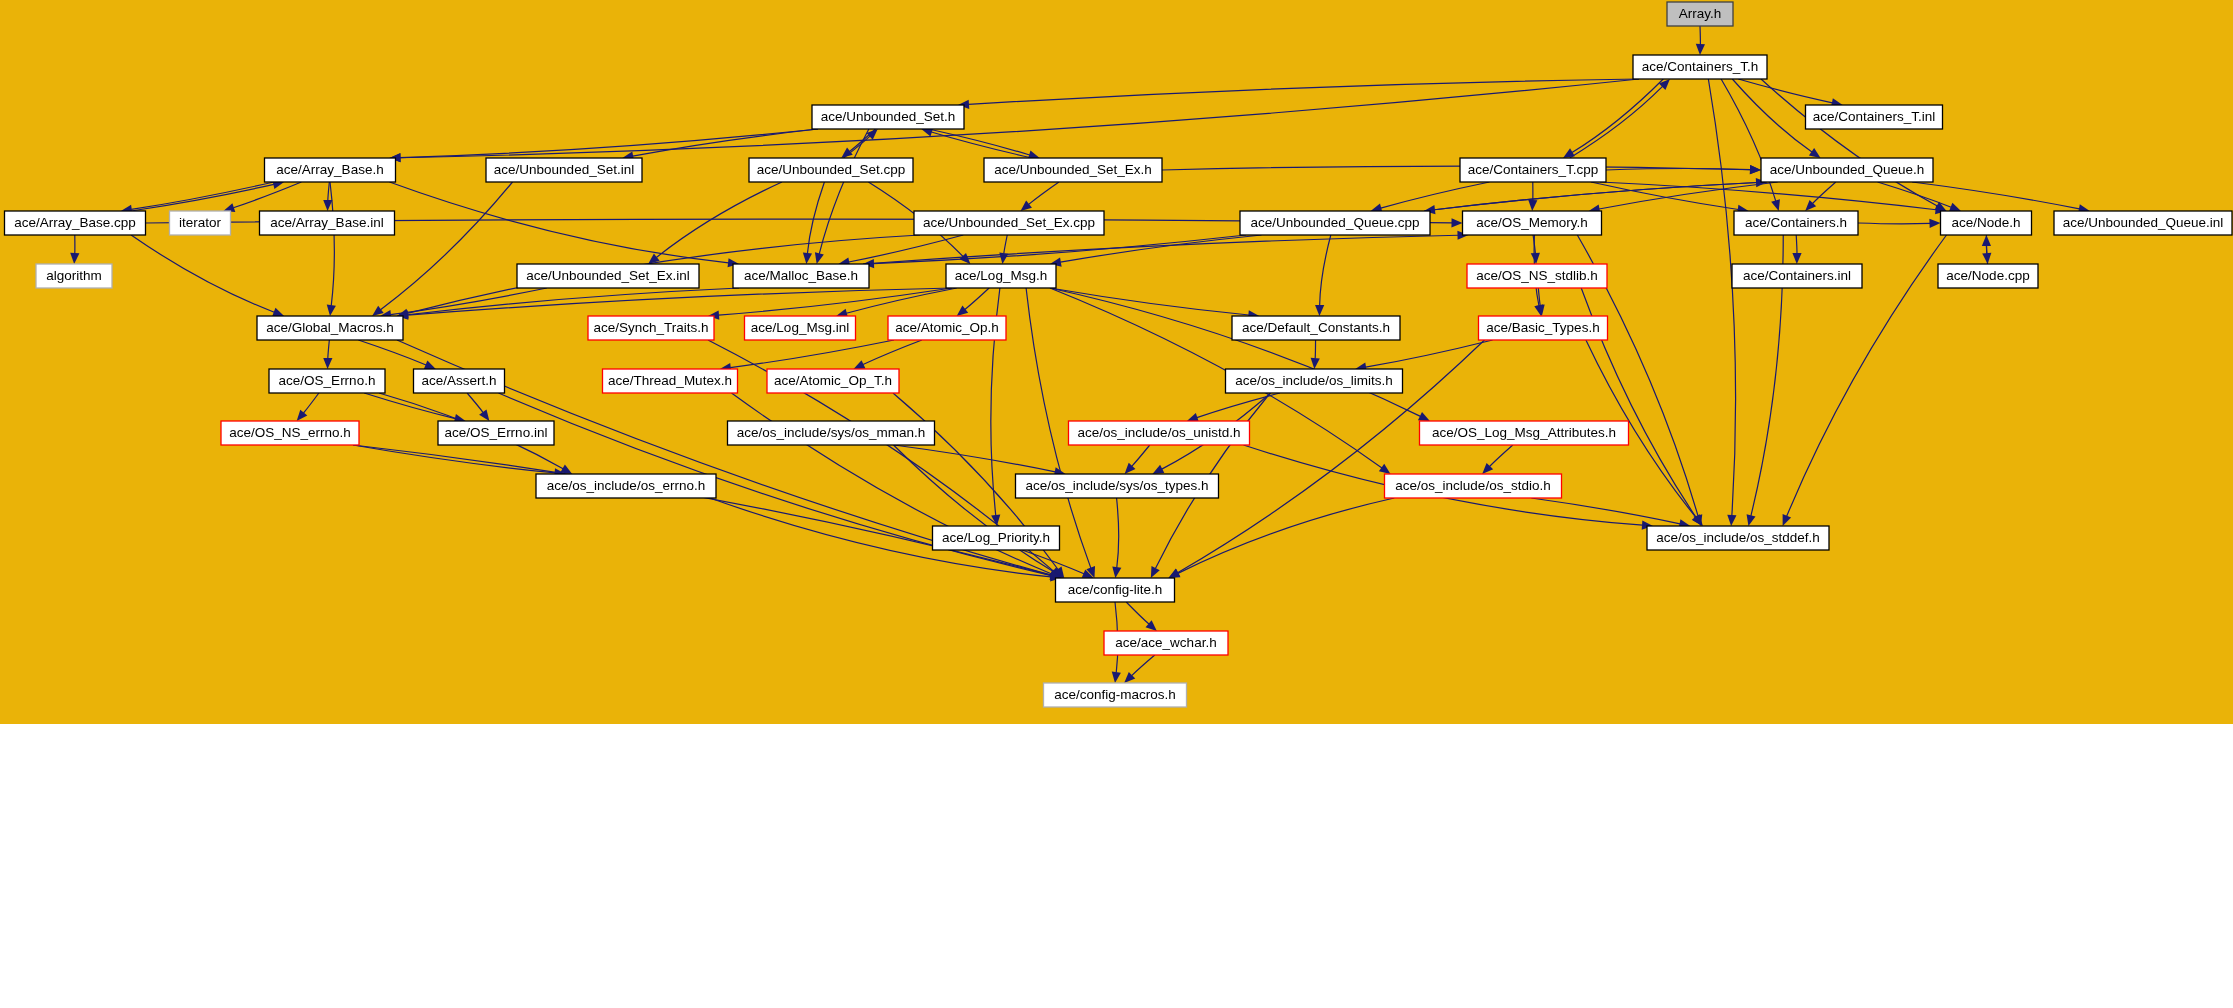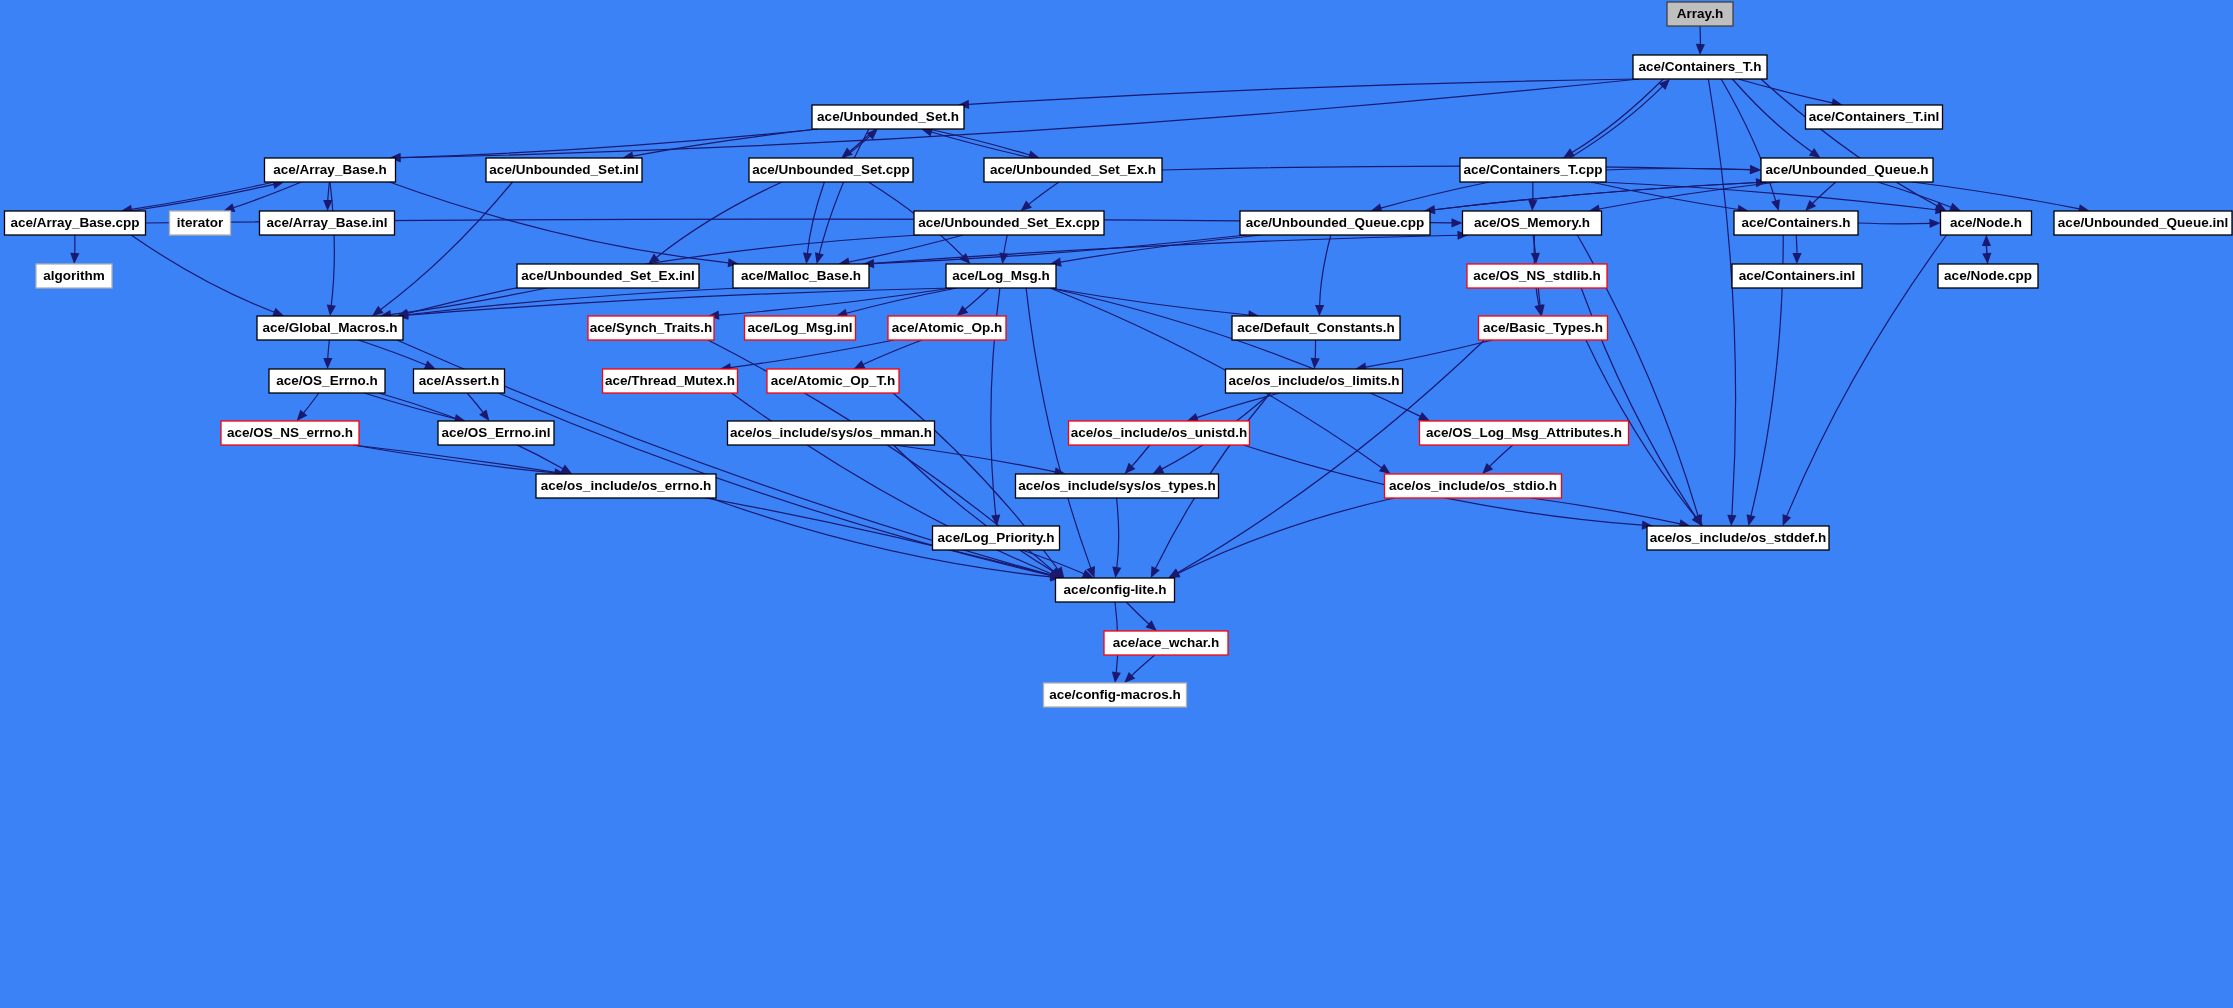--- a/index.html
+++ b/index.html
@@ -7,24 +7,23 @@
     margin: 0;
     padding: 0;
     background: #ffffff;
   }
   body {
     font-family: "Liberation Sans", sans-serif;
   }
   #graph-root {
     position: relative;
     width: 2233px;
-    height: 1008px;
-    background: #3b82f6;
+    height: 724px;
+    background: #eab308;
     overflow: hidden;
-    font-weight: bold;
   }
   svg.graph-canvas {
     position: absolute;
     left: 0;
     top: 0;
     width: 2233px;
     height: 1008px;
   }
   .edge-path {
     fill: none;

